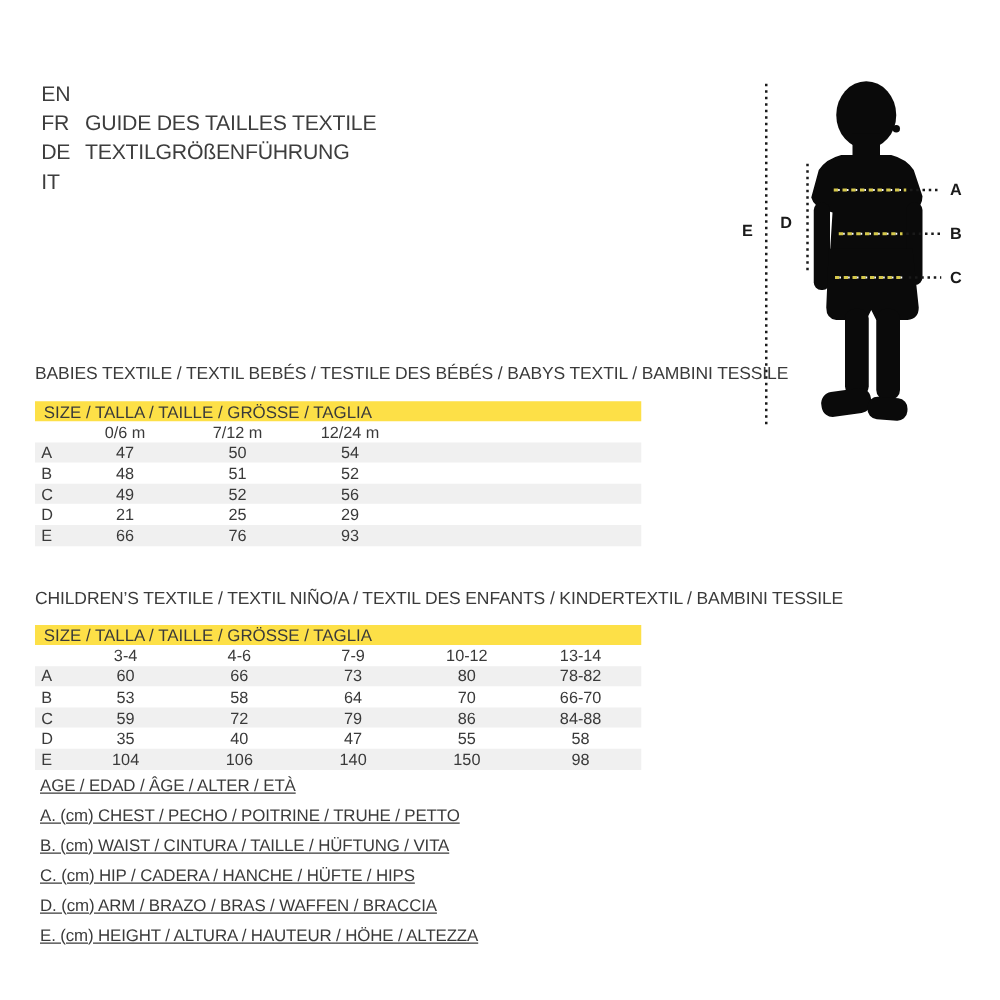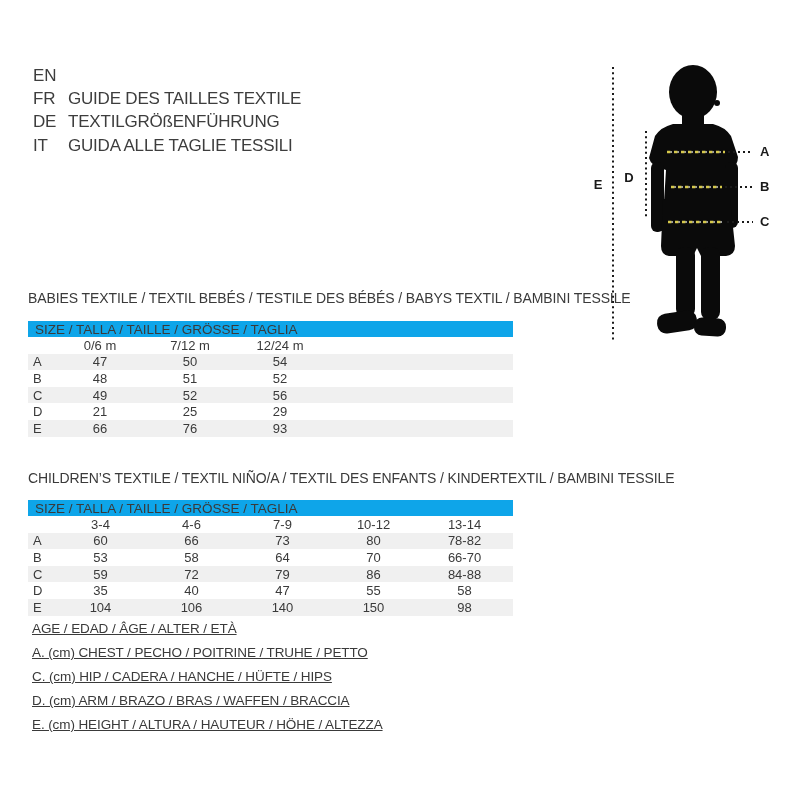--- a/index.html
+++ b/index.html
@@ -17,21 +17,21 @@
 
   
   .section-title{position:absolute;left:28px;font-size:14px;letter-spacing:-0.1px;color:#3a3a3a;white-space:nowrap;}
   .title-babies{top:266px;}
   .title-children{top:446px;}
 
   
   .sizetable{position:absolute;left:28px;width:485px;font-size:13px;color:#3a3a3a;}
   .table-babies{top:297px;}
   .table-children{top:476px;}
-  .size-bar{height:16px;background:#0ea5e9;display:flex;align-items:center;padding-left:7px;font-size:13.5px;white-space:nowrap;text-align:center;}
+  .size-bar{height:16px;background:#fde047;display:flex;align-items:center;padding-left:7px;font-size:13.5px;white-space:nowrap;text-align:center;}
   .grid-row{display:grid;height:16.6px;align-items:center;text-align:center;}
   .table-babies .grid-row{grid-template-columns:27px 90px 90px 90px;}
   .table-children .grid-row{grid-template-columns:27px 91px 91px 91px 91px 91px;}
   .grid-row .rlabel{text-align:left;padding-left:5px;}
   .band{background:#f0f0f0;}
 
   
   .legend{position:absolute;left:32px;top:592px;text-decoration:underline;}
   .legend-line{height:24px;display:flex;align-items:center;font-size:13.5px;letter-spacing:-0.1px;white-space:nowrap;}
 
@@ -51,21 +51,20 @@
       <div class="lang-row">
         <span class="lang-code">FR</span>
         <span class="lang-label">GUIDE DES TAILLES TEXTILE</span>
       </div>
       <div class="lang-row">
         <span class="lang-code">DE</span>
         <span class="lang-label">TEXTILGRÖßENFÜHRUNG</span>
       </div>
       <div class="lang-row">
         <span class="lang-code">IT</span>
-        <span class="lang-label">GUIDA ALLE TAGLIE TESSILI</span>
       </div>
     </div>
 
   <svg class="figure-svg" width="210" height="295" viewBox="0 0 210 295">
 
     <g fill="#0a0a0a">
       <ellipse cx="108" cy="40" rx="24" ry="27"></ellipse>
       <circle cx="132" cy="51" r="3"></circle>
       <rect x="97" y="55" width="22" height="20"></rect>
       <path d="M70,84 Q76,75 88,72 L128,72 Q140,75 146,84 L153,105 Q153,114 145,117 L142,118 L144,150 L79,150 L81,118 L78,117 Q66,114 64,106 Z"></path>
@@ -201,18 +200,19 @@
           <div>140</div>
           <div>150</div>
           <div>98</div>
         </div>
       </div>
   </div>
 
   <div class="legend">
       <div class="legend-line">AGE / EDAD / ÂGE / ALTER / ETÀ</div>
       <div class="legend-line">A. (cm) CHEST / PECHO / POITRINE / TRUHE / PETTO</div>
+      <div class="legend-line">B. (cm) WAIST / CINTURA / TAILLE / HÜFTUNG / VITA</div>
       <div class="legend-line">C. (cm) HIP / CADERA / HANCHE / HÜFTE / HIPS</div>
       <div class="legend-line">D. (cm) ARM / BRAZO / BRAS / WAFFEN / BRACCIA</div>
       <div class="legend-line">E. (cm) HEIGHT / ALTURA / HAUTEUR / HÖHE / ALTEZZA</div>
     </div>
 
 </div>
 
 </body></html>

